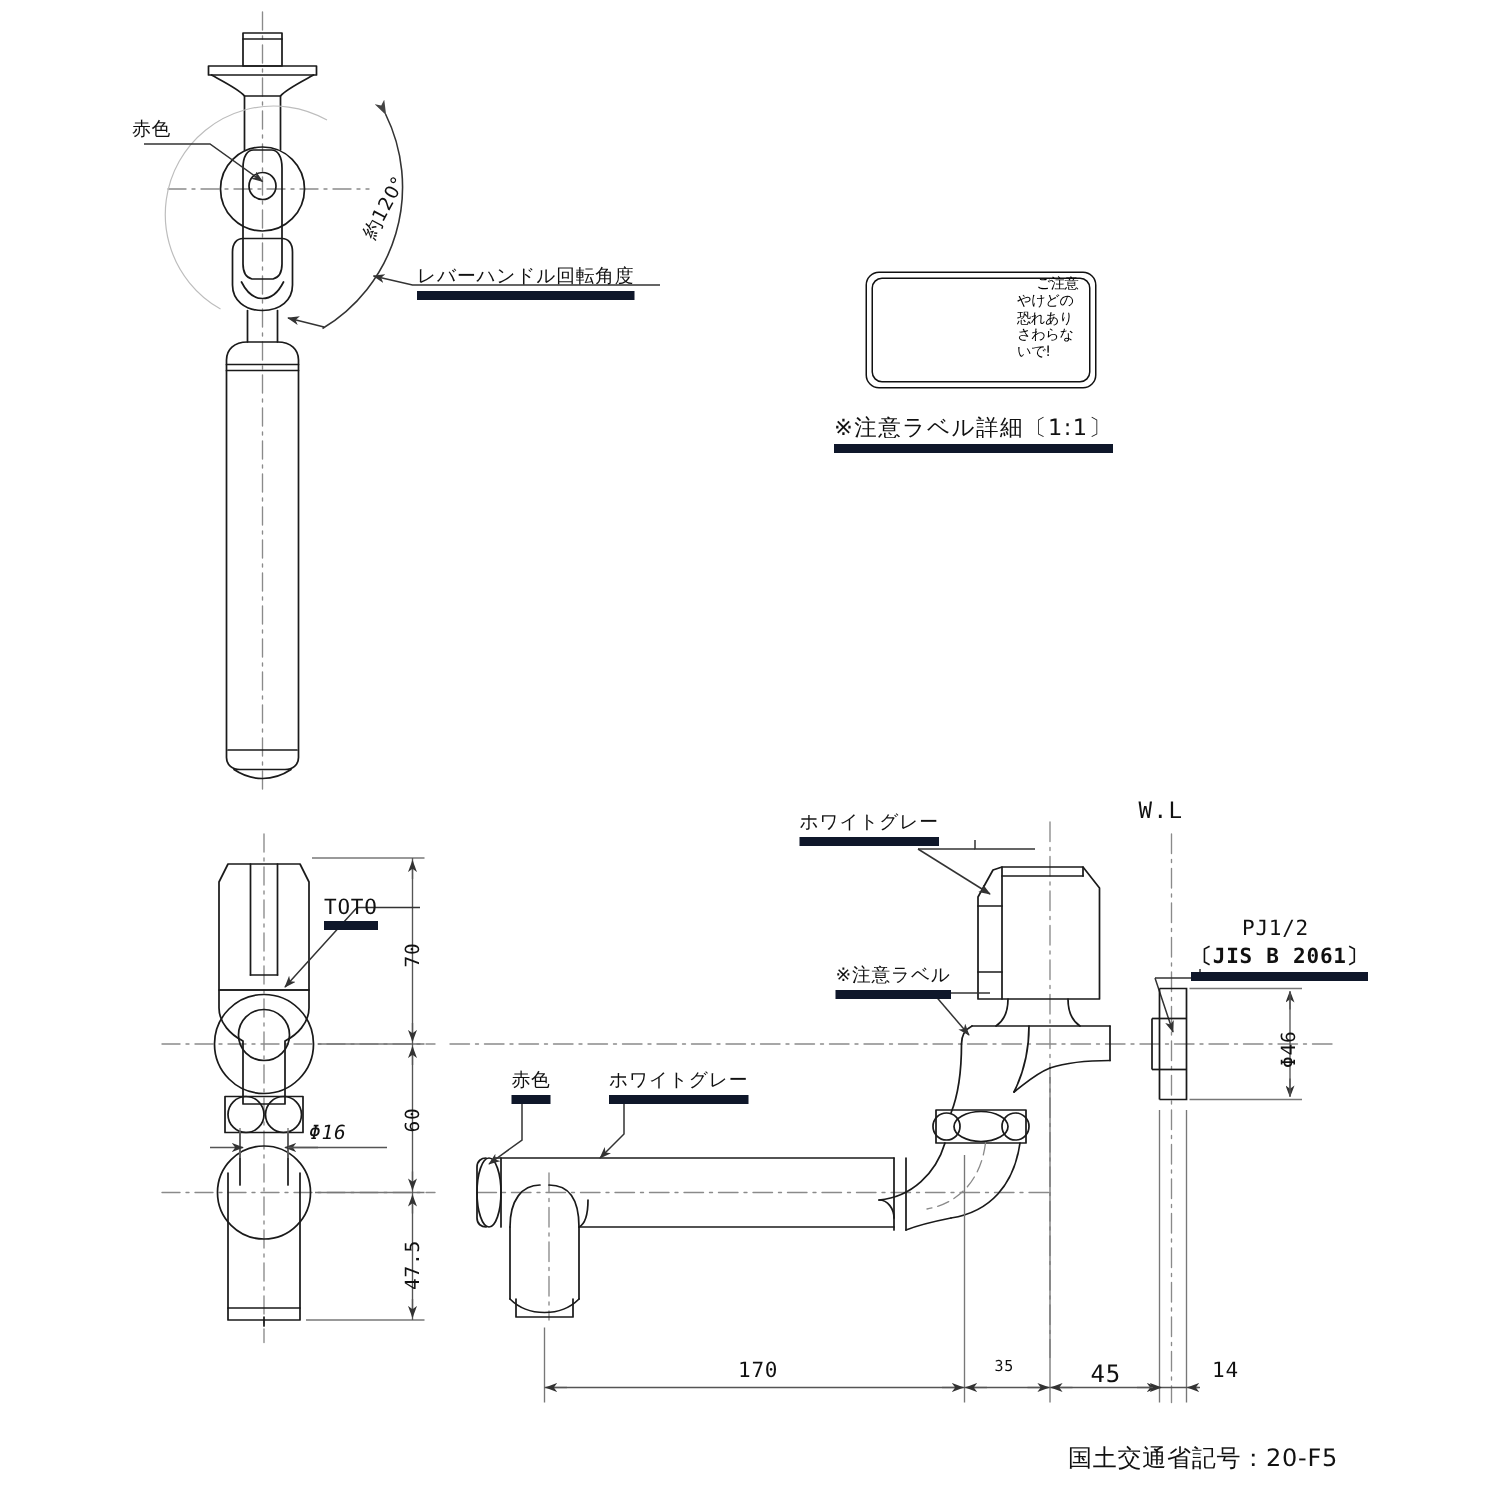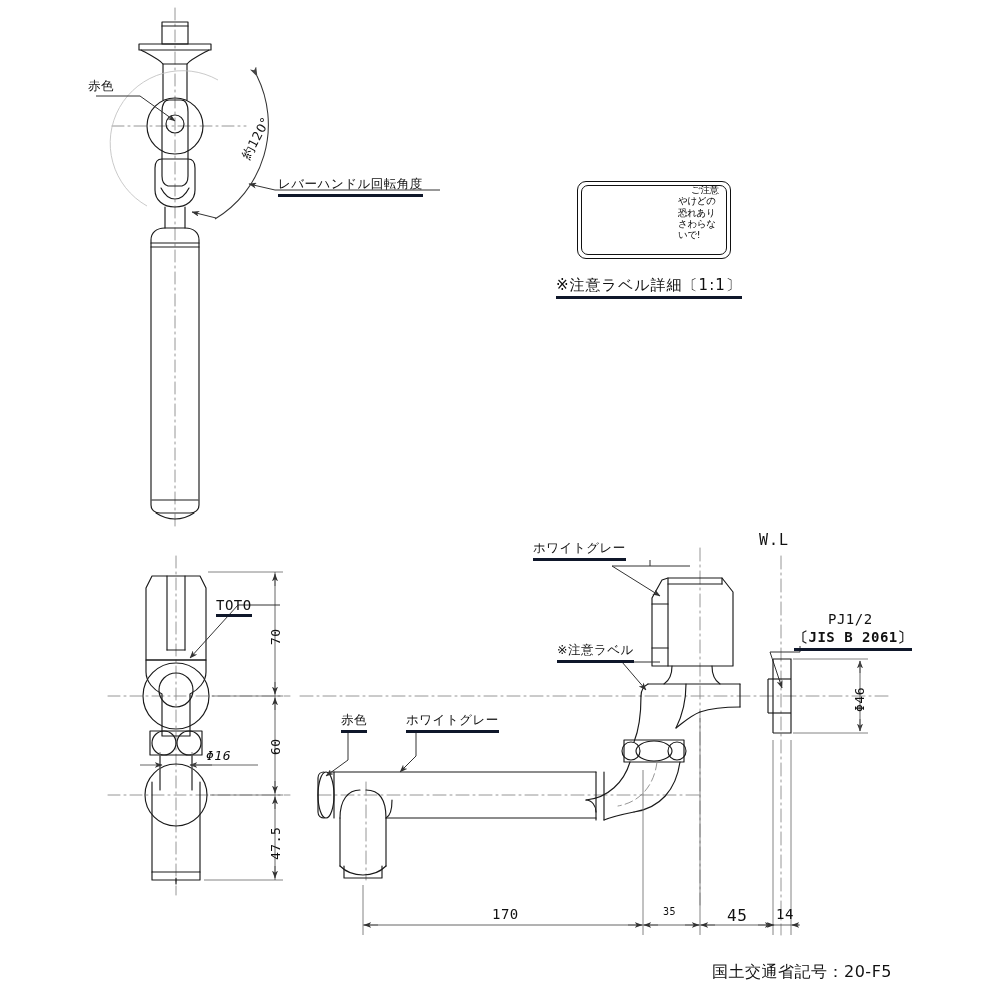--- a/index.html
+++ b/index.html
@@ -9,21 +9,21 @@
   .t{position:absolute;font-family:"DejaVu Sans","Liberation Sans",sans-serif;color:#111;white-space:nowrap;}
   .lbl{font-size:12.5px;letter-spacing:.5px;}
   .dim{font-size:13px;letter-spacing:.5px;}
   .big{font-size:15px;letter-spacing:1px;}
   .mono{font-family:"DejaVu Sans Mono","Liberation Mono",monospace;}
   .vert{transform-origin:left top;}
   .warn-box{position:absolute;left:577px;top:181px;width:152px;height:76px;border:1.2px solid #111;border-radius:9px;background:#fff;}
   .warn-inner{position:absolute;inset:3px;border:1.2px solid #111;border-radius:7px;}
   .warn-txt{position:absolute;left:678px;top:184px;width:56px;font-size:9.5px;line-height:11.3px;font-weight:normal;letter-spacing:-.3px;color:#000;}
   .warn-txt div{height:11.3px;}
-  .underline{border-bottom:3px solid #0f172a;padding-bottom:1px;}
+  .underline{border-bottom:6px solid #0f172a;padding-bottom:1px;}
 </style>
 </head>
 <body>
 
 <div id="sheet">
 
 <svg viewBox="0 0 1000 1000" xmlns="http://www.w3.org/2000/svg">
   <defs>
     <marker id="ah" markerWidth="10" markerHeight="7" refX="9" refY="3.5" orient="auto" markerUnits="userSpaceOnUse">
       <path d="M0,0 L10,3.5 L0,7 L2.6,3.5 z" fill="#444"></path>
@@ -325,17 +325,17 @@
 <div class="t lbl underline" style="left:341px;top:712px;">赤色</div>
 <div class="t lbl underline" style="left:406px;top:712px;">ホワイトグレー</div>
 <div class="t big mono" style="left:759px;top:531px;">W.L</div>
 <div class="t lbl mono" style="left:828px;top:611px;font-size:14px;">PJ1/2</div>
 <div class="t lbl mono underline" style="left:794px;top:629px;font-size:14px;font-weight:bold;">〔JIS B 2061〕</div>
 <div class="t dim mono vert" style="left:852px;top:712px;transform:rotate(-90deg);transform-origin:left top;">Φ46</div>
 
 <div class="t dim mono" style="left:492px;top:906px;font-size:14px;">170</div>
 <div class="t dim mono" style="left:663px;top:906px;font-size:10px;">35</div>
 <div class="t dim mono" style="left:727px;top:906px;font-size:16px;">45</div>
-<div class="t dim mono" style="left:776px;top:906px;font-size:14px;">14</div>
+<div class="t dim mono" style="left:808px;top:906px;font-size:14px;">14</div>
 
 <div class="t big" style="left:712px;top:962px;font-size:16px;letter-spacing:.5px;">国土交通省記号：20-F5</div>
 
 </div>
 
 </body></html>

